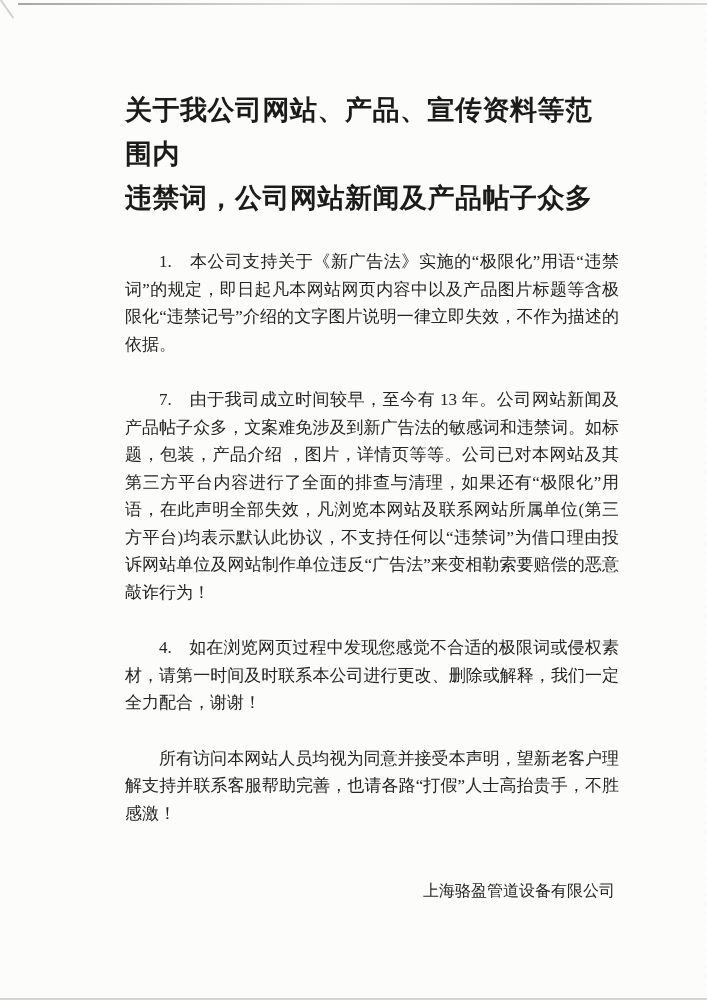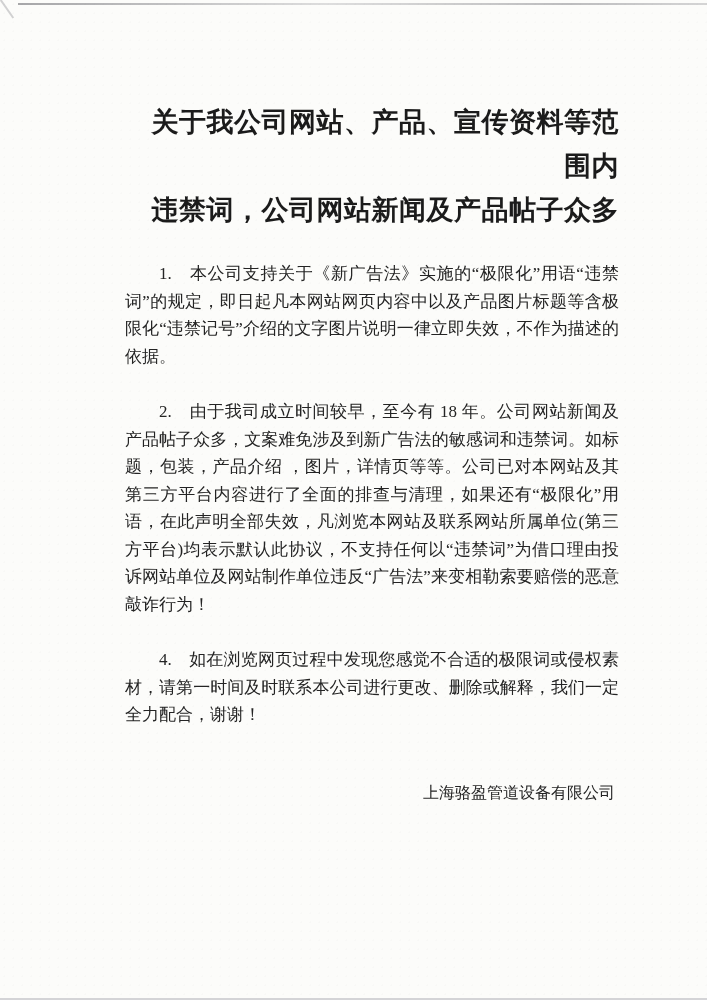--- a/index.html
+++ b/index.html
@@ -51,24 +51,23 @@
   .content {
     position: absolute;
     left: 125px;
     top: 88px;
     width: 494px;
   }
   .doc-title {
     font-size: 27px;
     line-height: 44px;
     font-weight: bold;
-    text-align: right;
+    text-align: left;
     color: #1b1b1b;
     letter-spacing: 0.5px;
-    margin-top: 12px;
   }
   .doc-paragraph {
     margin: 28px 0 0 0;
     font-size: 17px;
     line-height: 27.5px;
     text-align: justify;
     text-indent: 2em;
     color: #242424;
   }
   .signature-block {
@@ -89,22 +88,23 @@
   <div class="scan-line-top"></div>
   <div class="scan-mark-corner"></div>
 
   <div class="content">
     <div class="doc-title">
       <div>关于我公司网站、产品、宣传资料等范围内</div>
       <div>违禁词，公司网站新闻及产品帖子众多</div>
     </div>
 
     <p class="doc-paragraph">1.　本公司支持关于《新广告法》实施的“极限化”用语“违禁词”的规定，即日起凡本网站网页内容中以及产品图片标题等含极限化“违禁记号”介绍的文字图片说明一律立即失效，不作为描述的依据。</p>
-    <p class="doc-paragraph">2.　由于我司成立时间较早，至今有 18 年。公司网站新闻及产品帖子众多，文案难免涉及到新广告法的敏感词和违禁词。如标题，包装，产品介绍 ，图片，详情页等等。公司已对本网站及其第三方平台内容进行了全面的排查与清理，如果还有“极限化”用语，在此声明全部失效，凡浏览本网站及联系网站所属单位(第三方平台)均表示默认此协议，不支持任何以“违禁词”为借口理由投诉网站单位及网站制作单位违反“广告法”来变相勒索要赔偿的恶意敲诈行为！</p>
+    <p class="doc-paragraph">7.　由于我司成立时间较早，至今有 13 年。公司网站新闻及产品帖子众多，文案难免涉及到新广告法的敏感词和违禁词。如标题，包装，产品介绍 ，图片，详情页等等。公司已对本网站及其第三方平台内容进行了全面的排查与清理，如果还有“极限化”用语，在此声明全部失效，凡浏览本网站及联系网站所属单位(第三方平台)均表示默认此协议，不支持任何以“违禁词”为借口理由投诉网站单位及网站制作单位违反“广告法”来变相勒索要赔偿的恶意敲诈行为！</p>
     <p class="doc-paragraph">4.　如在浏览网页过程中发现您感觉不合适的极限词或侵权素材，请第一时间及时联系本公司进行更改、删除或解释，我们一定全力配合，谢谢！</p>
+    <p class="doc-paragraph">所有访问本网站人员均视为同意并接受本声明，望新老客户理解支持并联系客服帮助完善，也请各路“打假”人士高抬贵手，不胜感激！</p>
 
     <div class="signature-block">
       <div class="signature-company">上海骆盈管道设备有限公司</div>
 
     </div>
   </div>
 
   <div class="scan-line-bottom"></div>
 </div>
 

